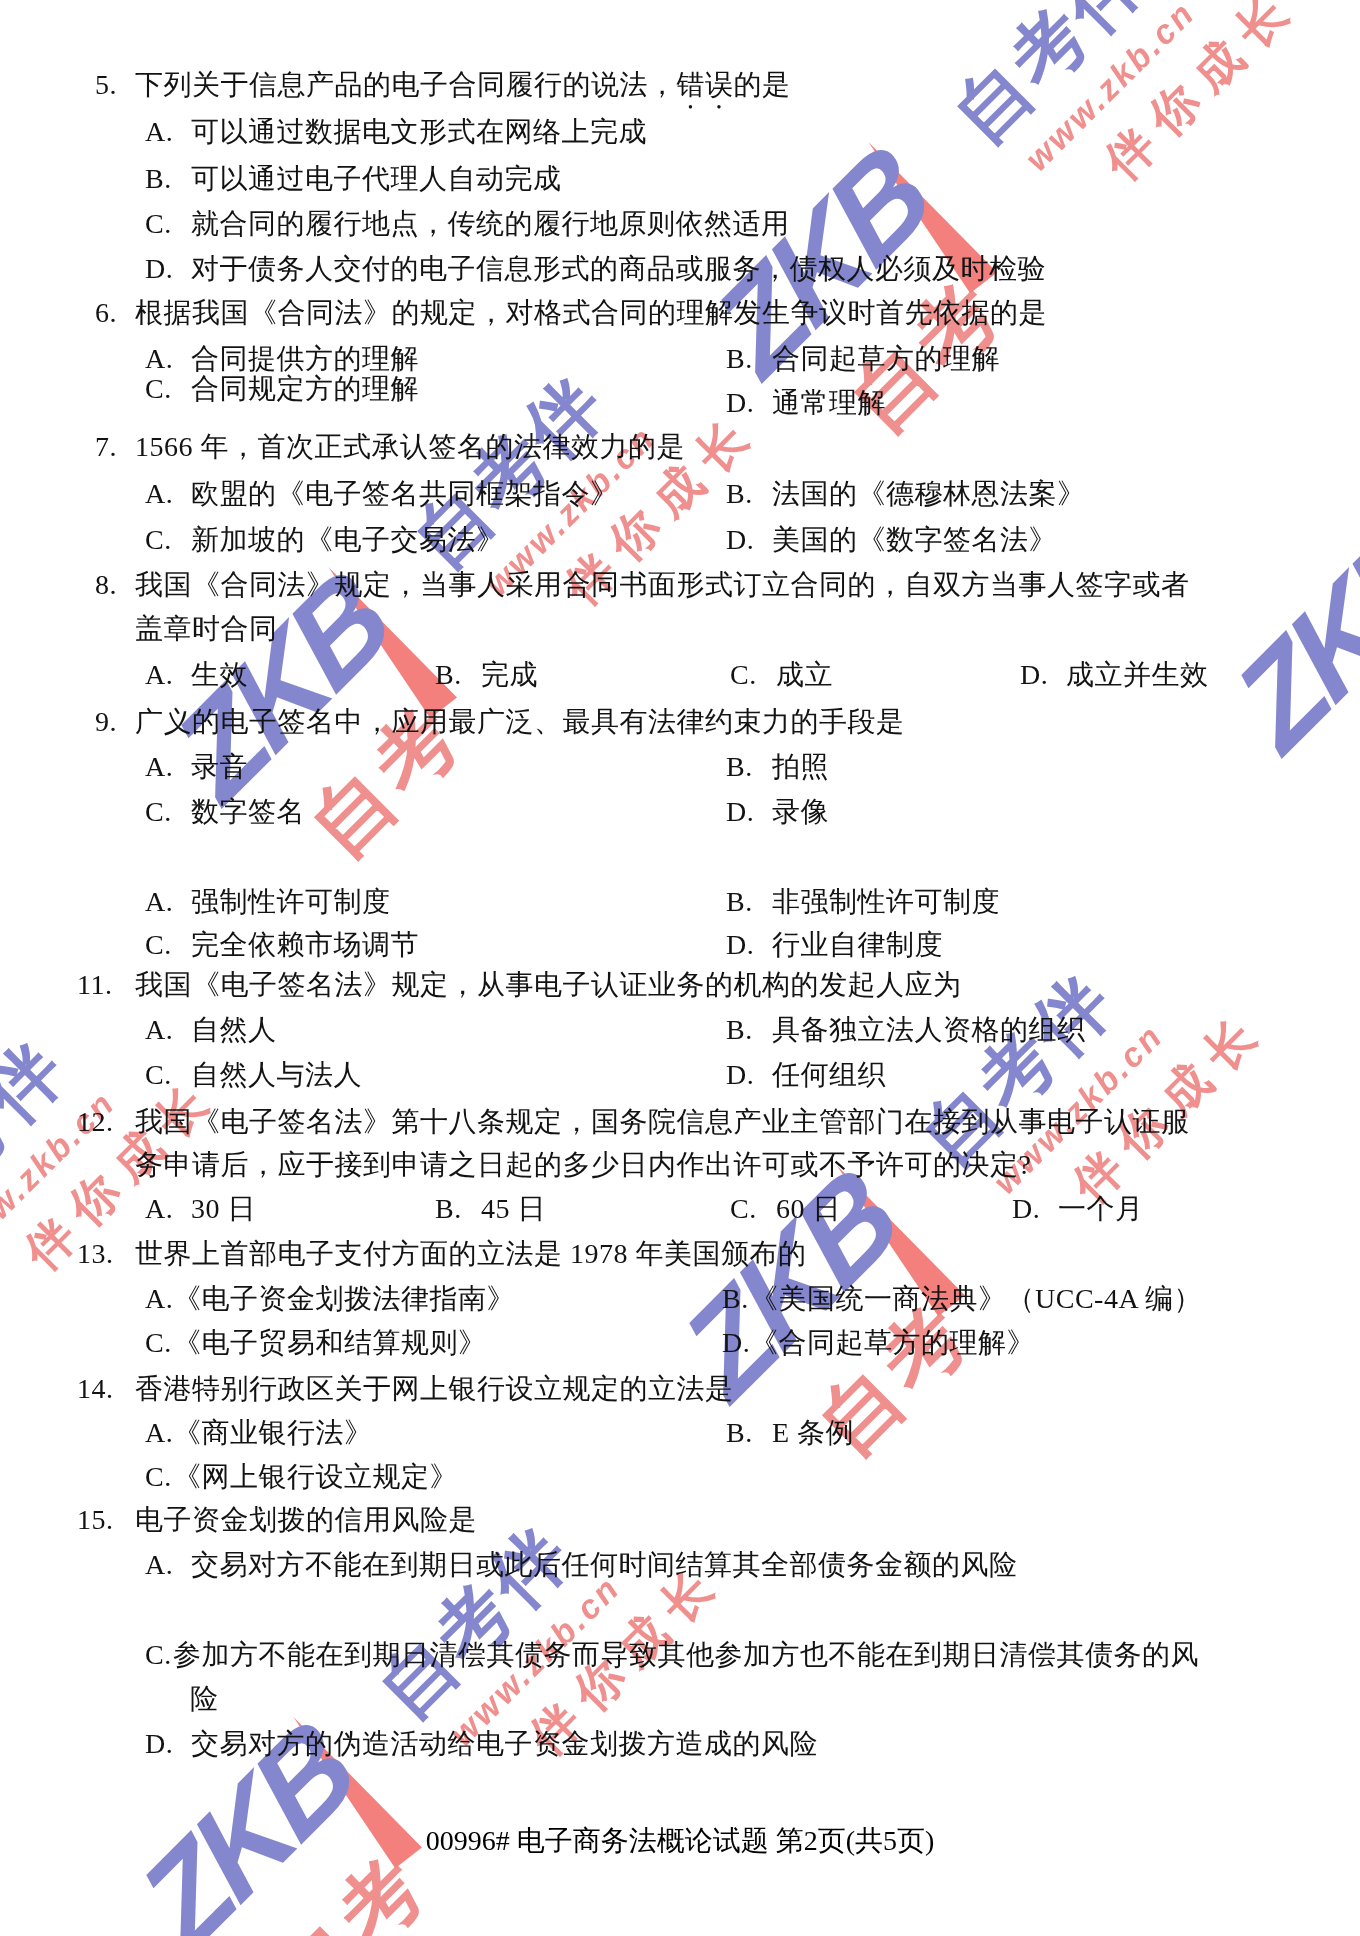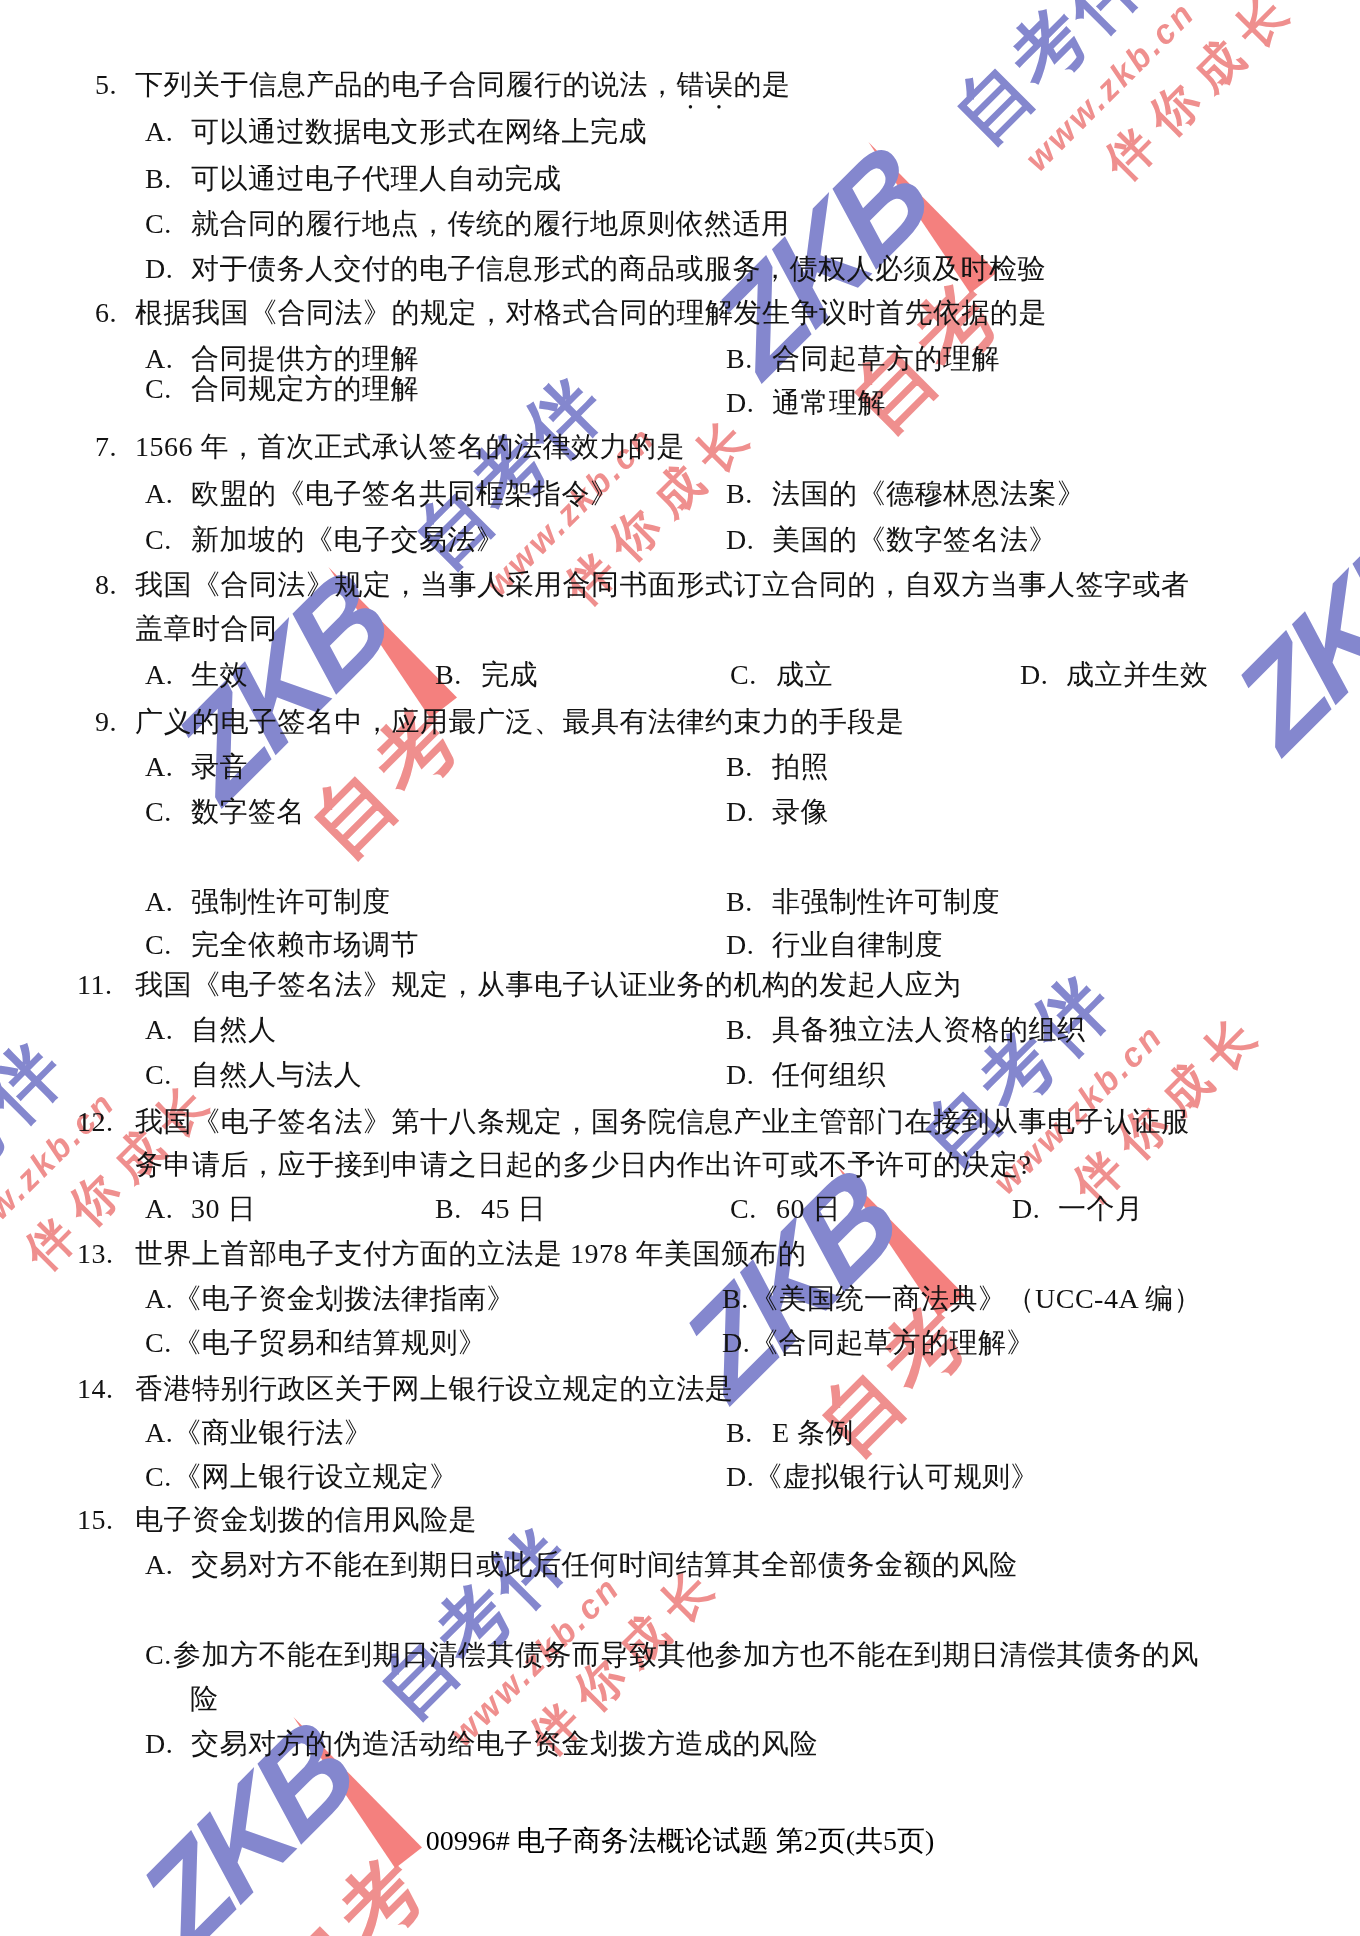--- a/index.html
+++ b/index.html
@@ -216,21 +216,20 @@
   <div class="line" style="left:722px;top:1282px"><span class="ol tight">B.</span><span>《美国统一商法典》（UCC-4A 编）</span></div>
   <div class="line" style="left:145px;top:1326px"><span class="ol tight">C.</span><span>《电子贸易和结算规则》</span></div>
   <div class="line" style="left:722px;top:1326px"><span class="ol tight">D.</span><span>《合同起草方的理解》</span></div>
 
   <div class="line" style="left:77px;top:1372px">
     <span class="qn n2">14.</span><span>香港特别行政区关于网上银行设立规定的立法是</span>
   </div>
   <div class="line" style="left:145px;top:1416px"><span class="ol tight">A.</span><span>《商业银行法》</span></div>
   <div class="line" style="left:726px;top:1416px"><span class="ol">B.</span><span>E 条例</span></div>
   <div class="line" style="left:145px;top:1460px"><span class="ol tight">C.</span><span>《网上银行设立规定》</span></div>
-  <div class="line" style="left:726px;top:1460px"><span class="ol tight">D.</span><span>《虚拟银行认可规则》</span></div>
 
   <div class="line" style="left:77px;top:1503px">
     <span class="qn n2">15.</span><span>电子资金划拨的信用风险是</span>
   </div>
   <div class="line" style="left:145px;top:1548px"><span class="ol">A.</span><span>交易对方不能在到期日或此后任何时间结算其全部债务金额的风险</span></div>
   <div class="line" style="left:145px;top:1638px"><span class="ol tight">C.</span><span>参加方不能在到期日清偿其债务而导致其他参加方也不能在到期日清偿其债务的风</span></div>
   <div class="line" style="left:190px;top:1682px">险</div>
   <div class="line" style="left:145px;top:1727px"><span class="ol">D.</span><span>交易对方的伪造活动给电子资金划拨方造成的风险</span></div>
 
   <div class="footer">00996# 电子商务法概论试题 第2页(共5页)</div>

